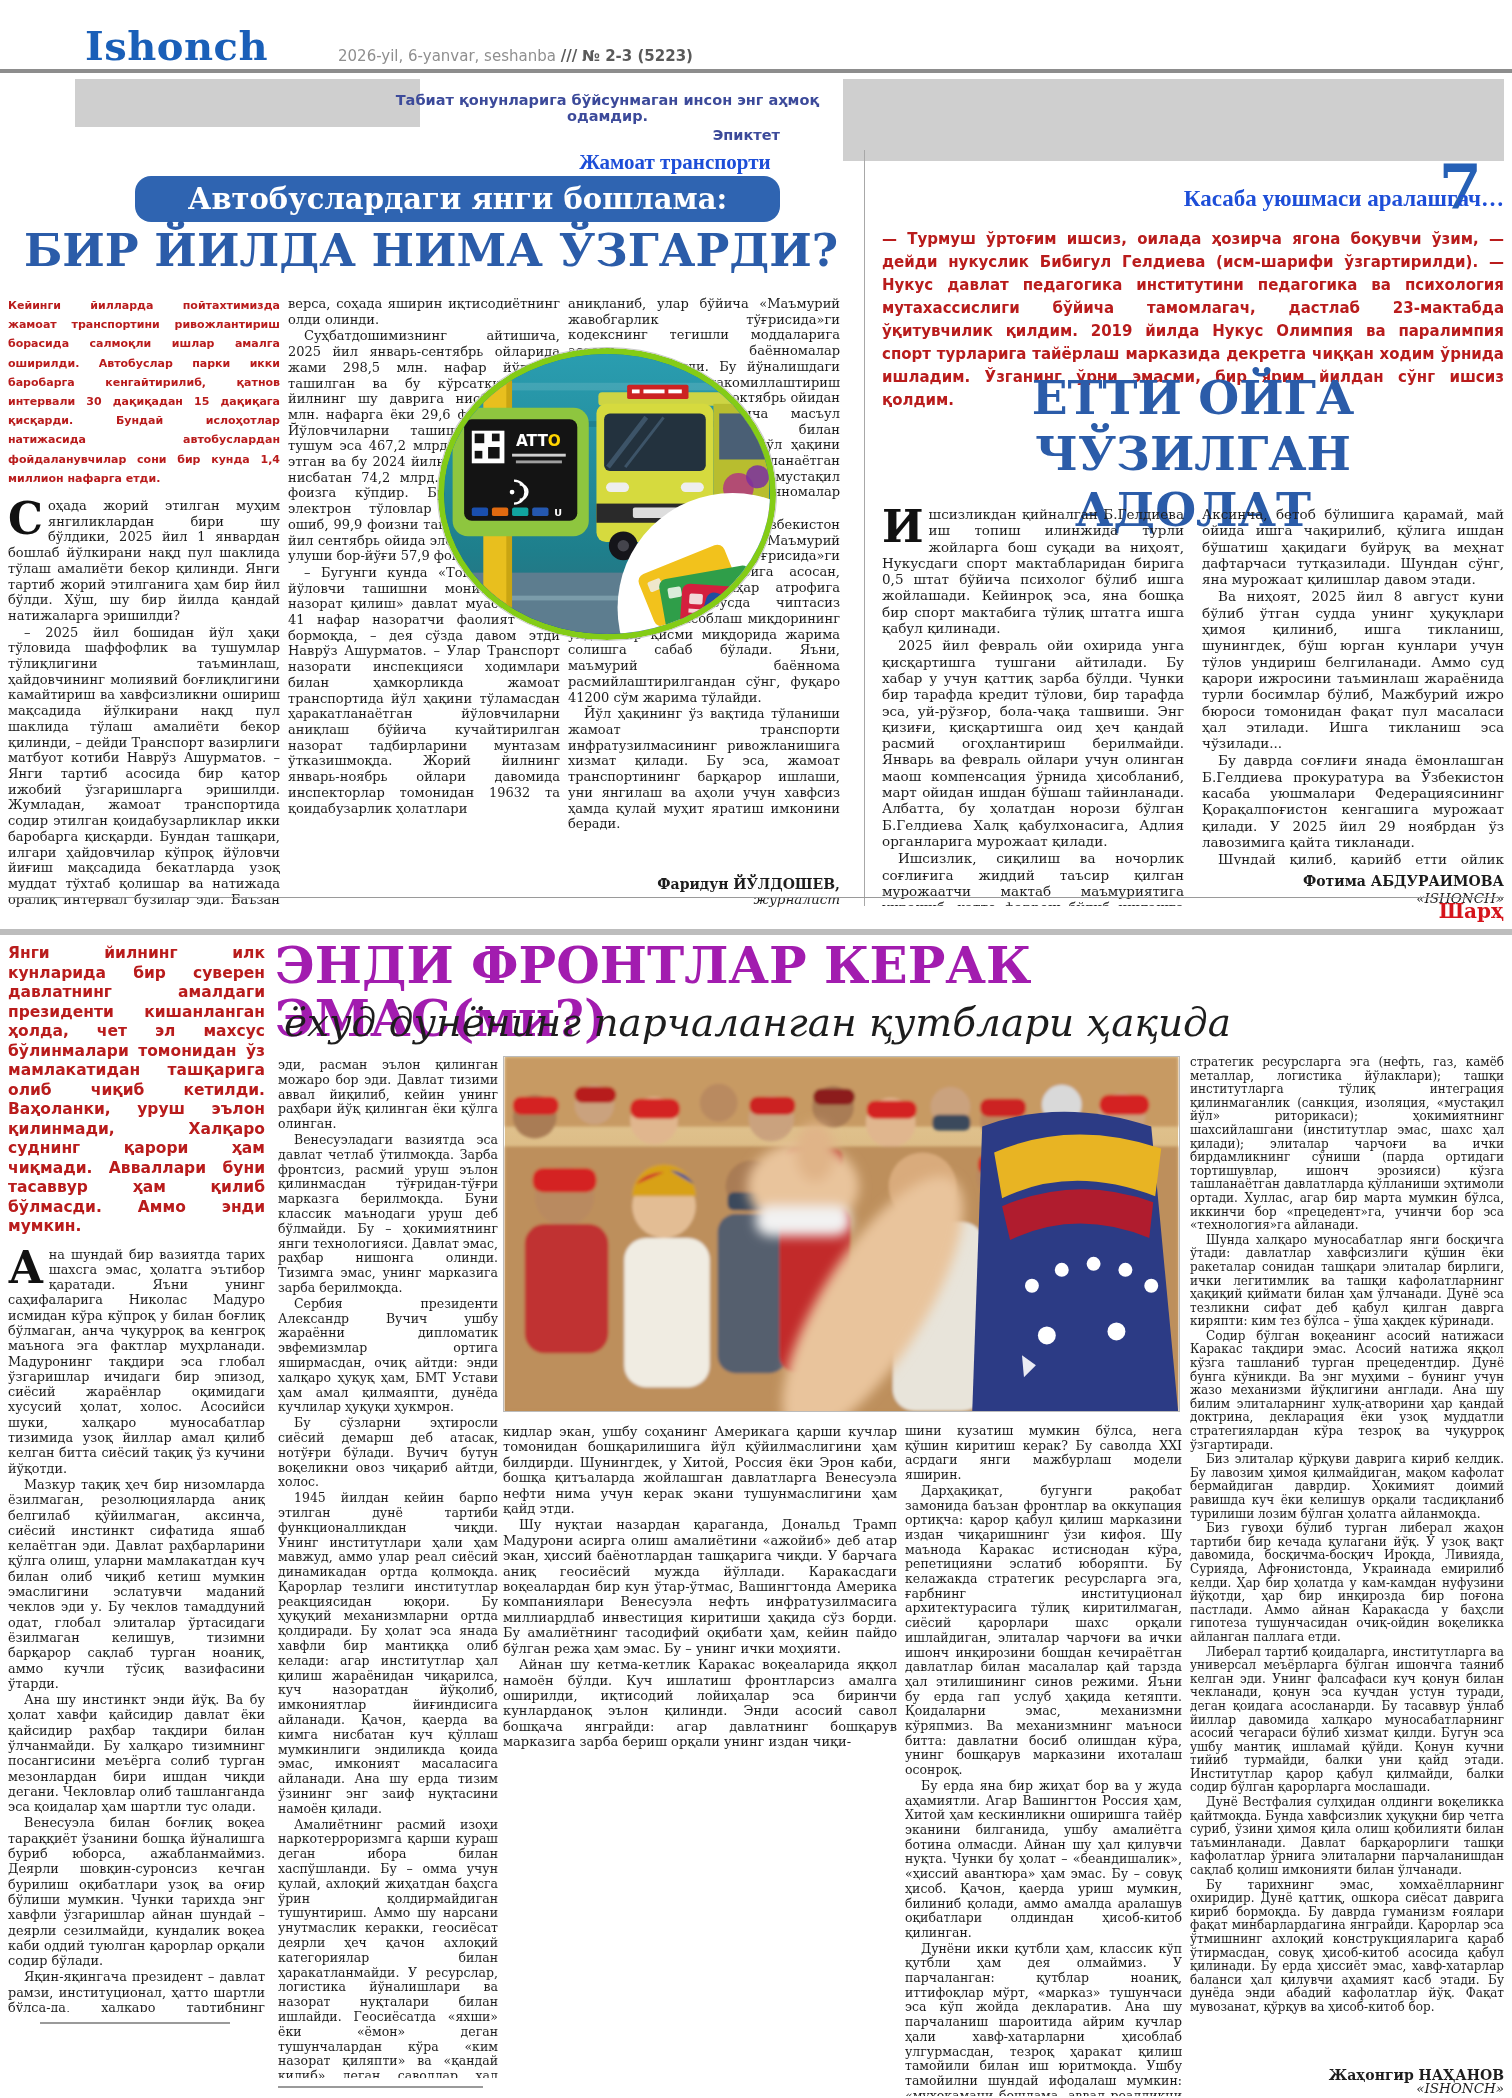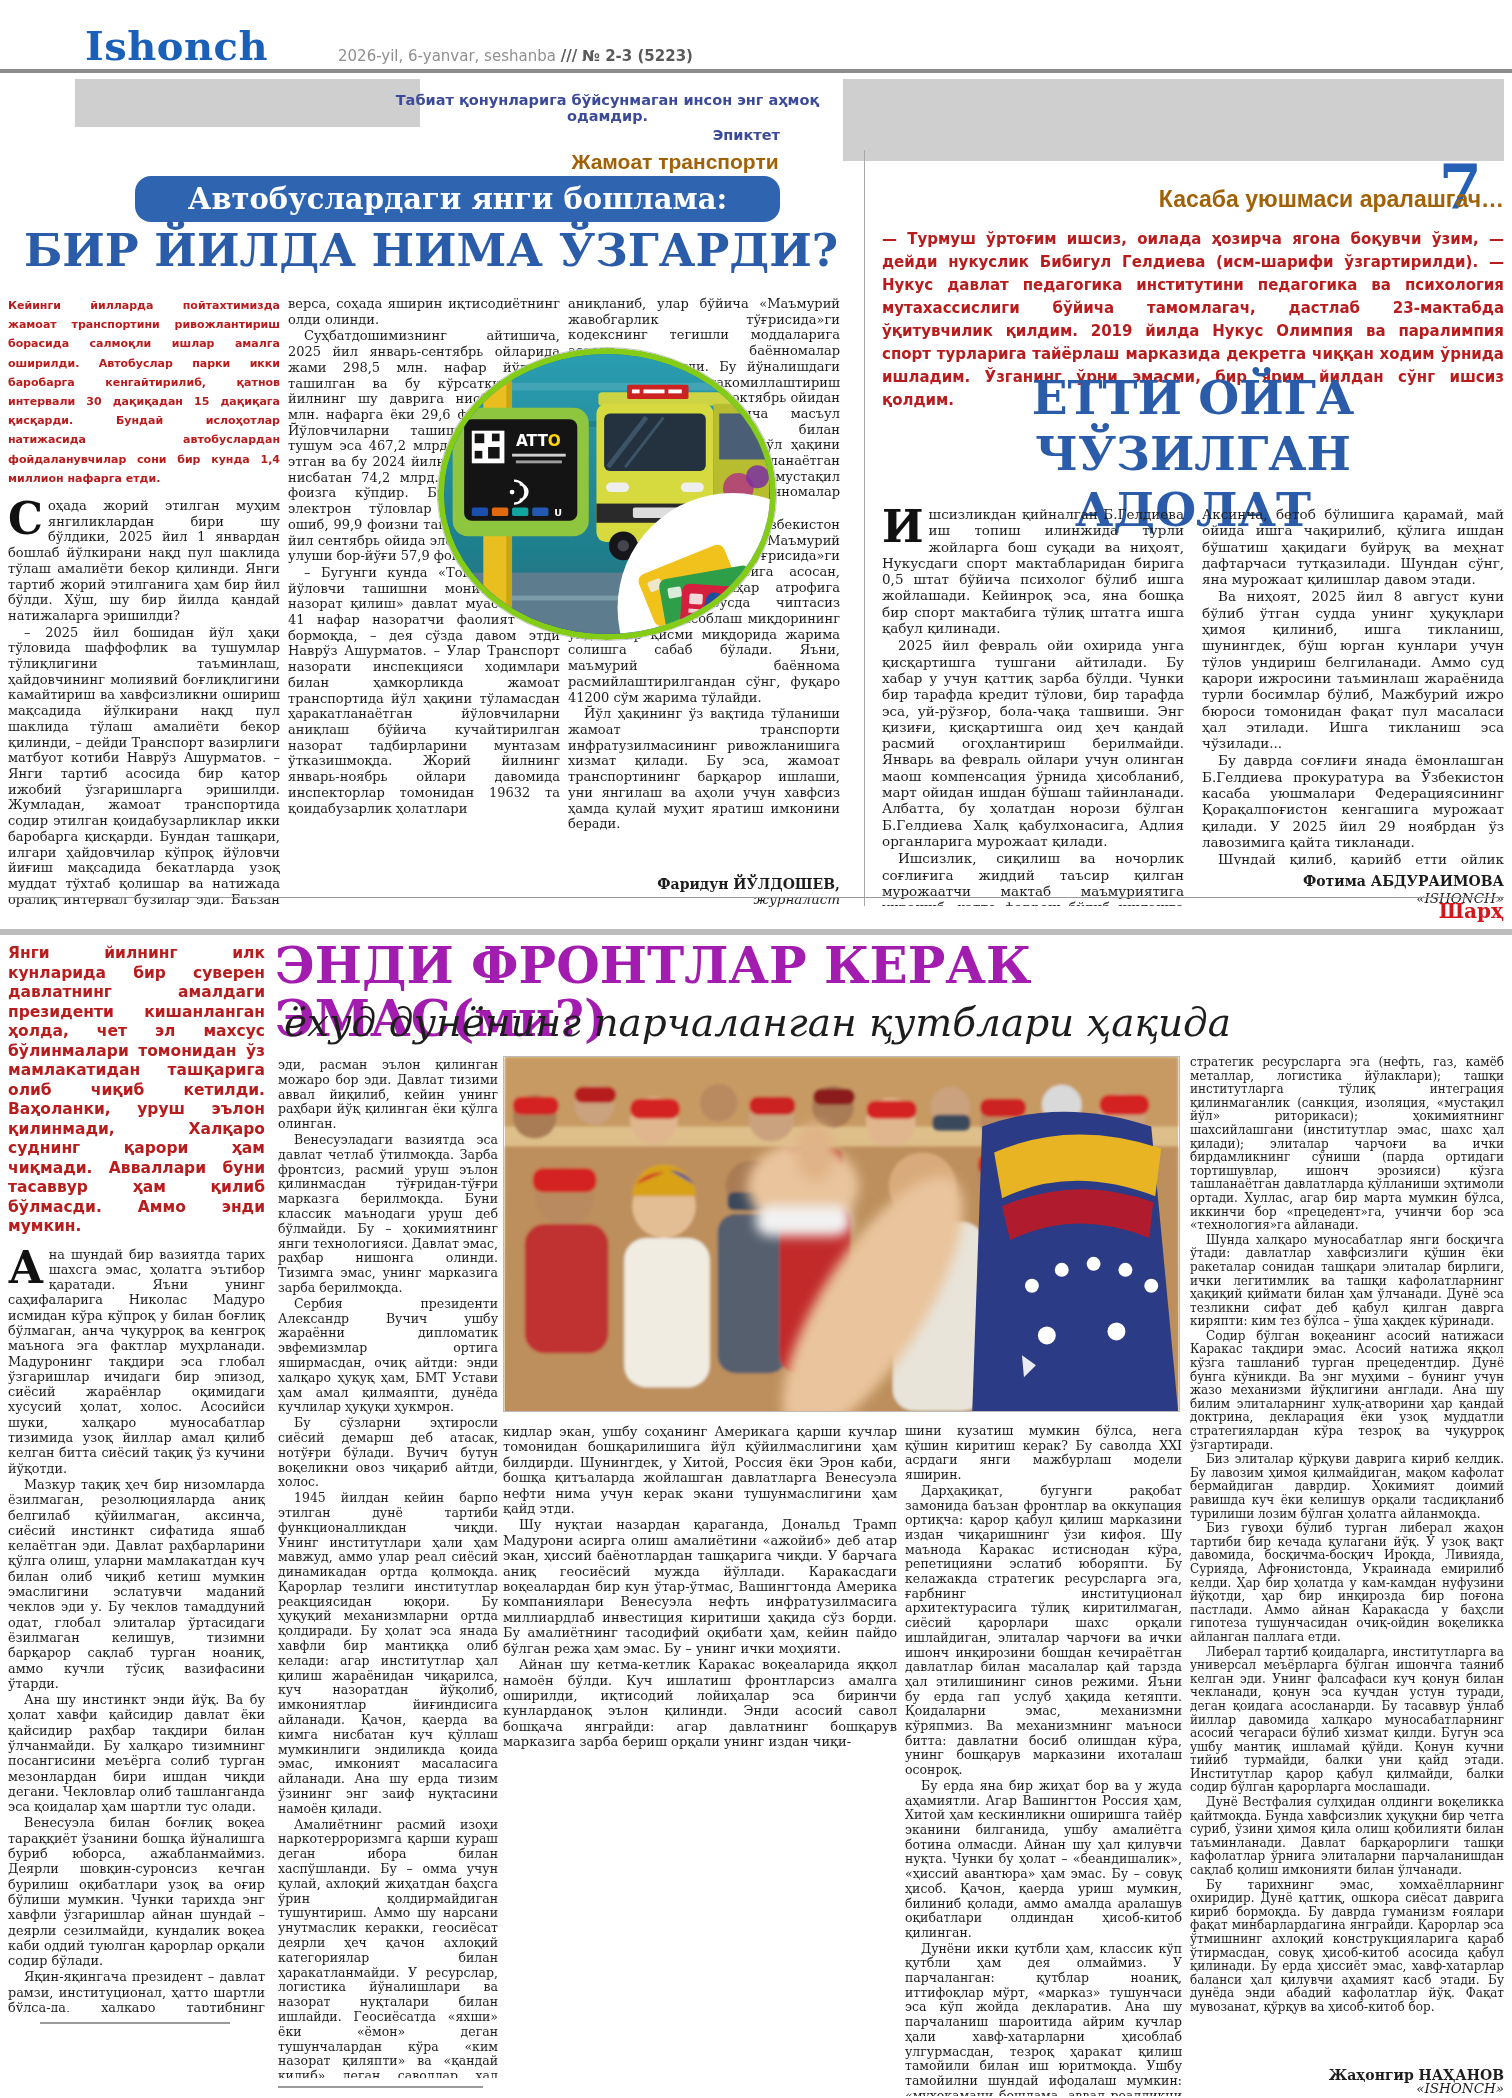--- a/index.html
+++ b/index.html
@@ -18,21 +18,21 @@
   .header-rule { left:0; top:69px; width:1512px; height:4px; background:#8d8d8d; }
   .bar { background:#cfcfcf; }
   .bar-left  { left:75px;  top:79px; width:345px; height:48px; }
   .bar-right { left:843px; top:79px; width:661px; height:82px; }
   .page-num { right:22px; top:78px; font:bold 62px/1 "DejaVu Serif","Liberation Serif",serif; color:#2560b6; text-shadow:0 0 2px #fff; }
   .epigraph { left:380px; top:92px; width:455px; color:#3c4a9a; font-family:"DejaVu Sans","Liberation Sans",sans-serif; }
   .epigraph .line1 { font-size:14.5px; font-weight:bold; text-align:center; }
   .epigraph .line2 { font-size:14.5px; font-weight:bold; text-align:right; padding-right:55px; margin-top:3px; }
 
   
-  .kicker { font-weight:bold; color:#a16207; font-family:Liberation Sans, sans-serif; }
+  .kicker { font-weight:bold; color:#1d4ed8; font-family:Liberation Serif, serif; }
   .intro-bold { font-family:"DejaVu Sans","Liberation Sans",sans-serif; font-weight:bold; color:#b91c1c; text-align:justify; }
   .bodycol p { text-align:justify; text-indent:16px; margin:0 0 1px 0; }
   .bodycol p:first-child { text-indent:0; }
   .dropcap p:first-child::first-letter {
     float:left; font-weight:bold; font-size:44px; line-height:.82;
     padding:3px 5px 0 0; color:#111;
   }
   .byline { text-align:right; font-weight:bold; font-size:14px; padding-top:8px; }
   .byline .org { display:block; font-weight:normal; font-style:italic; font-size:13.5px; }
 

